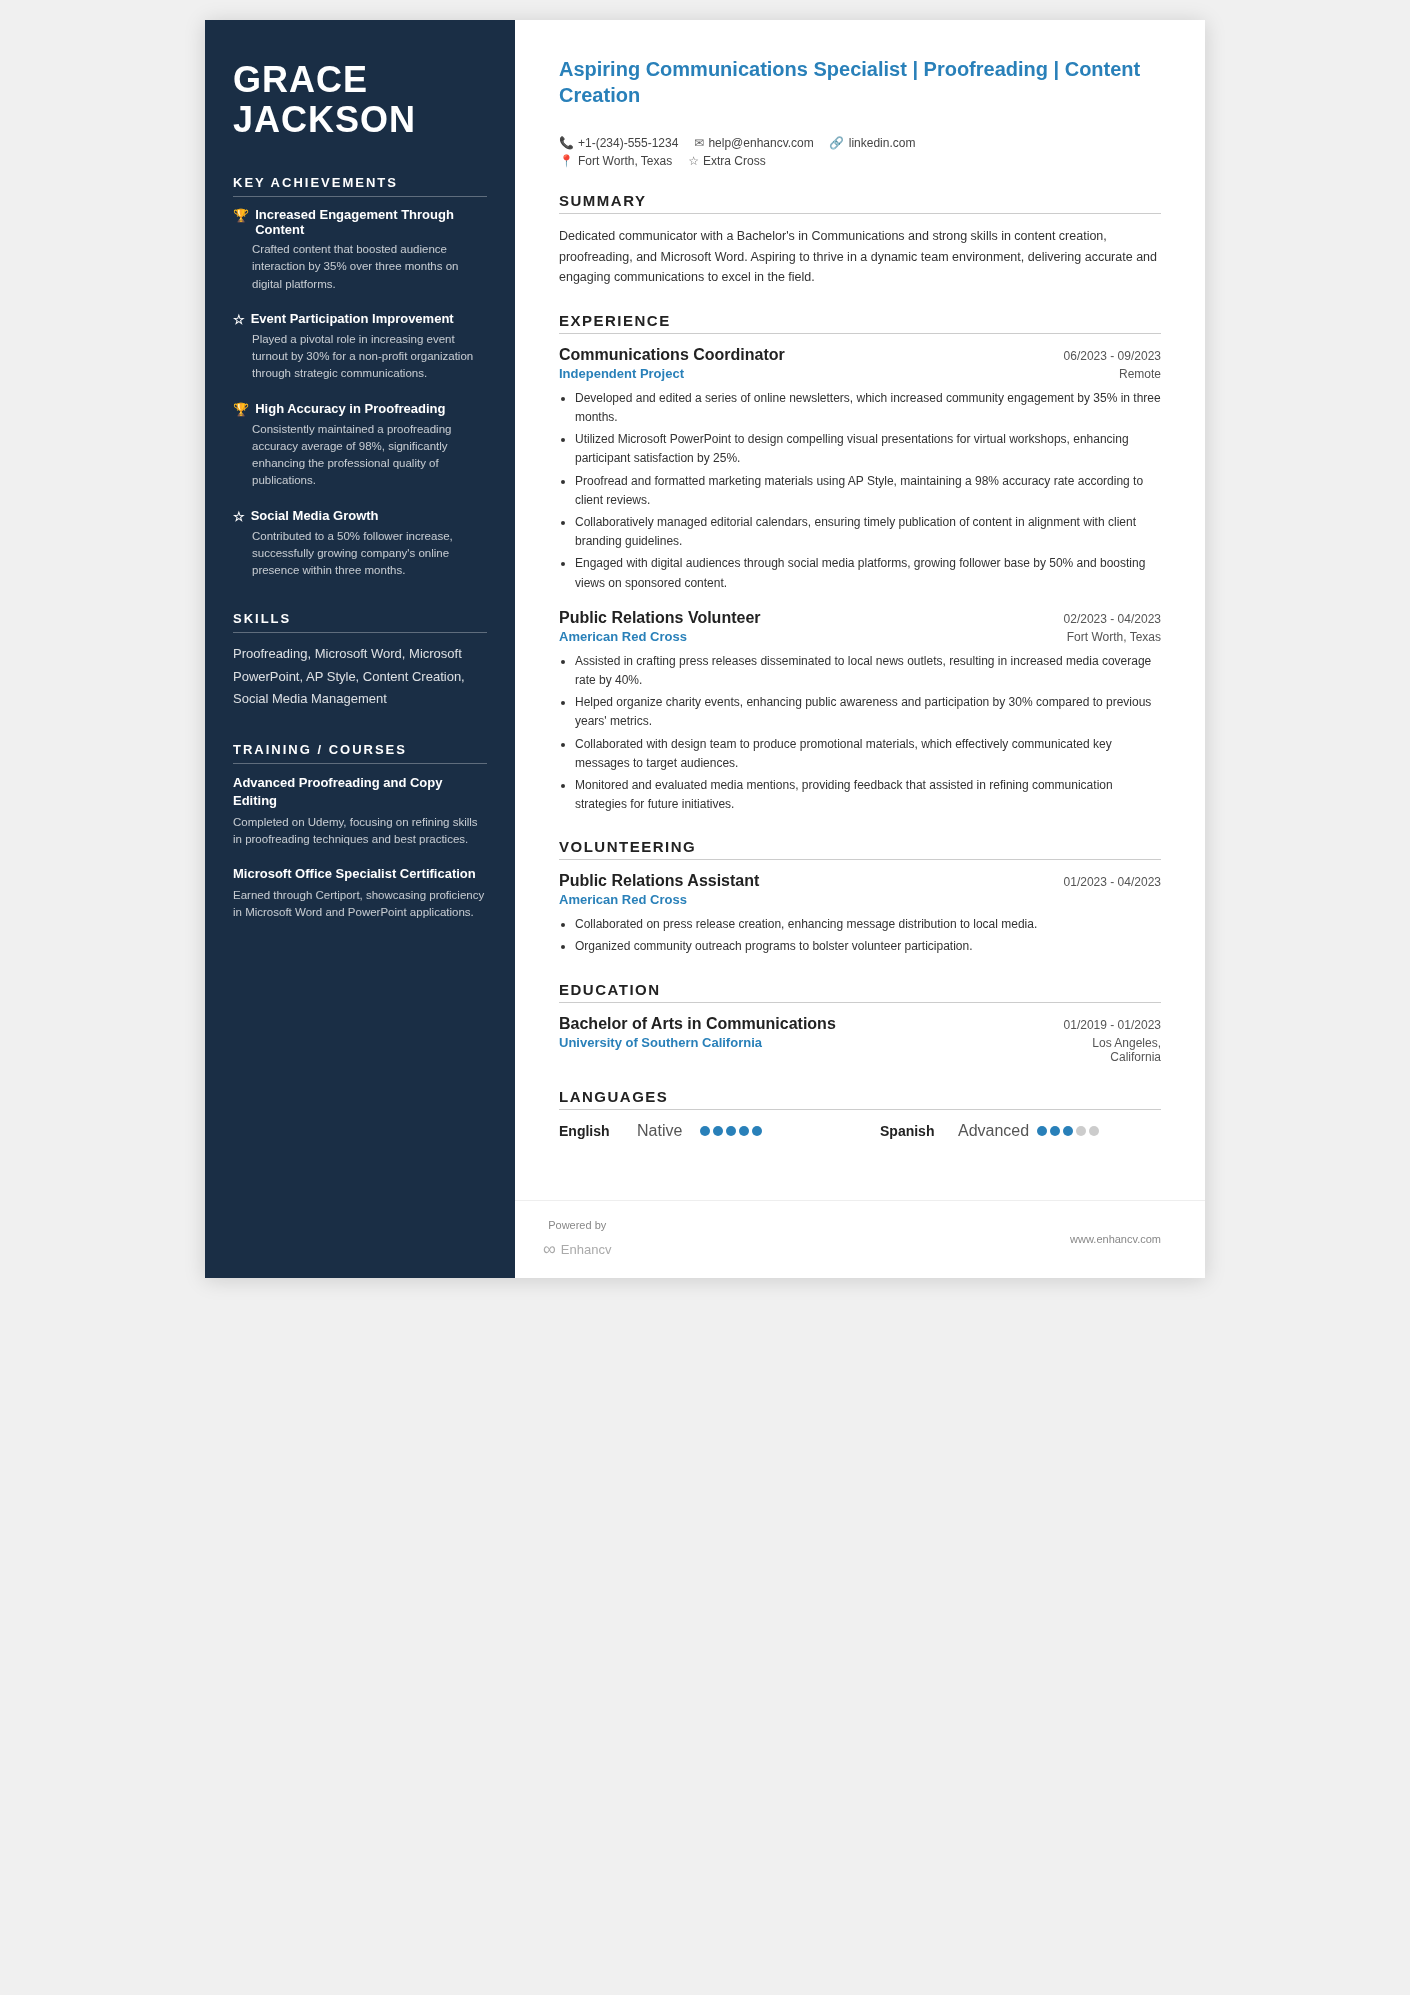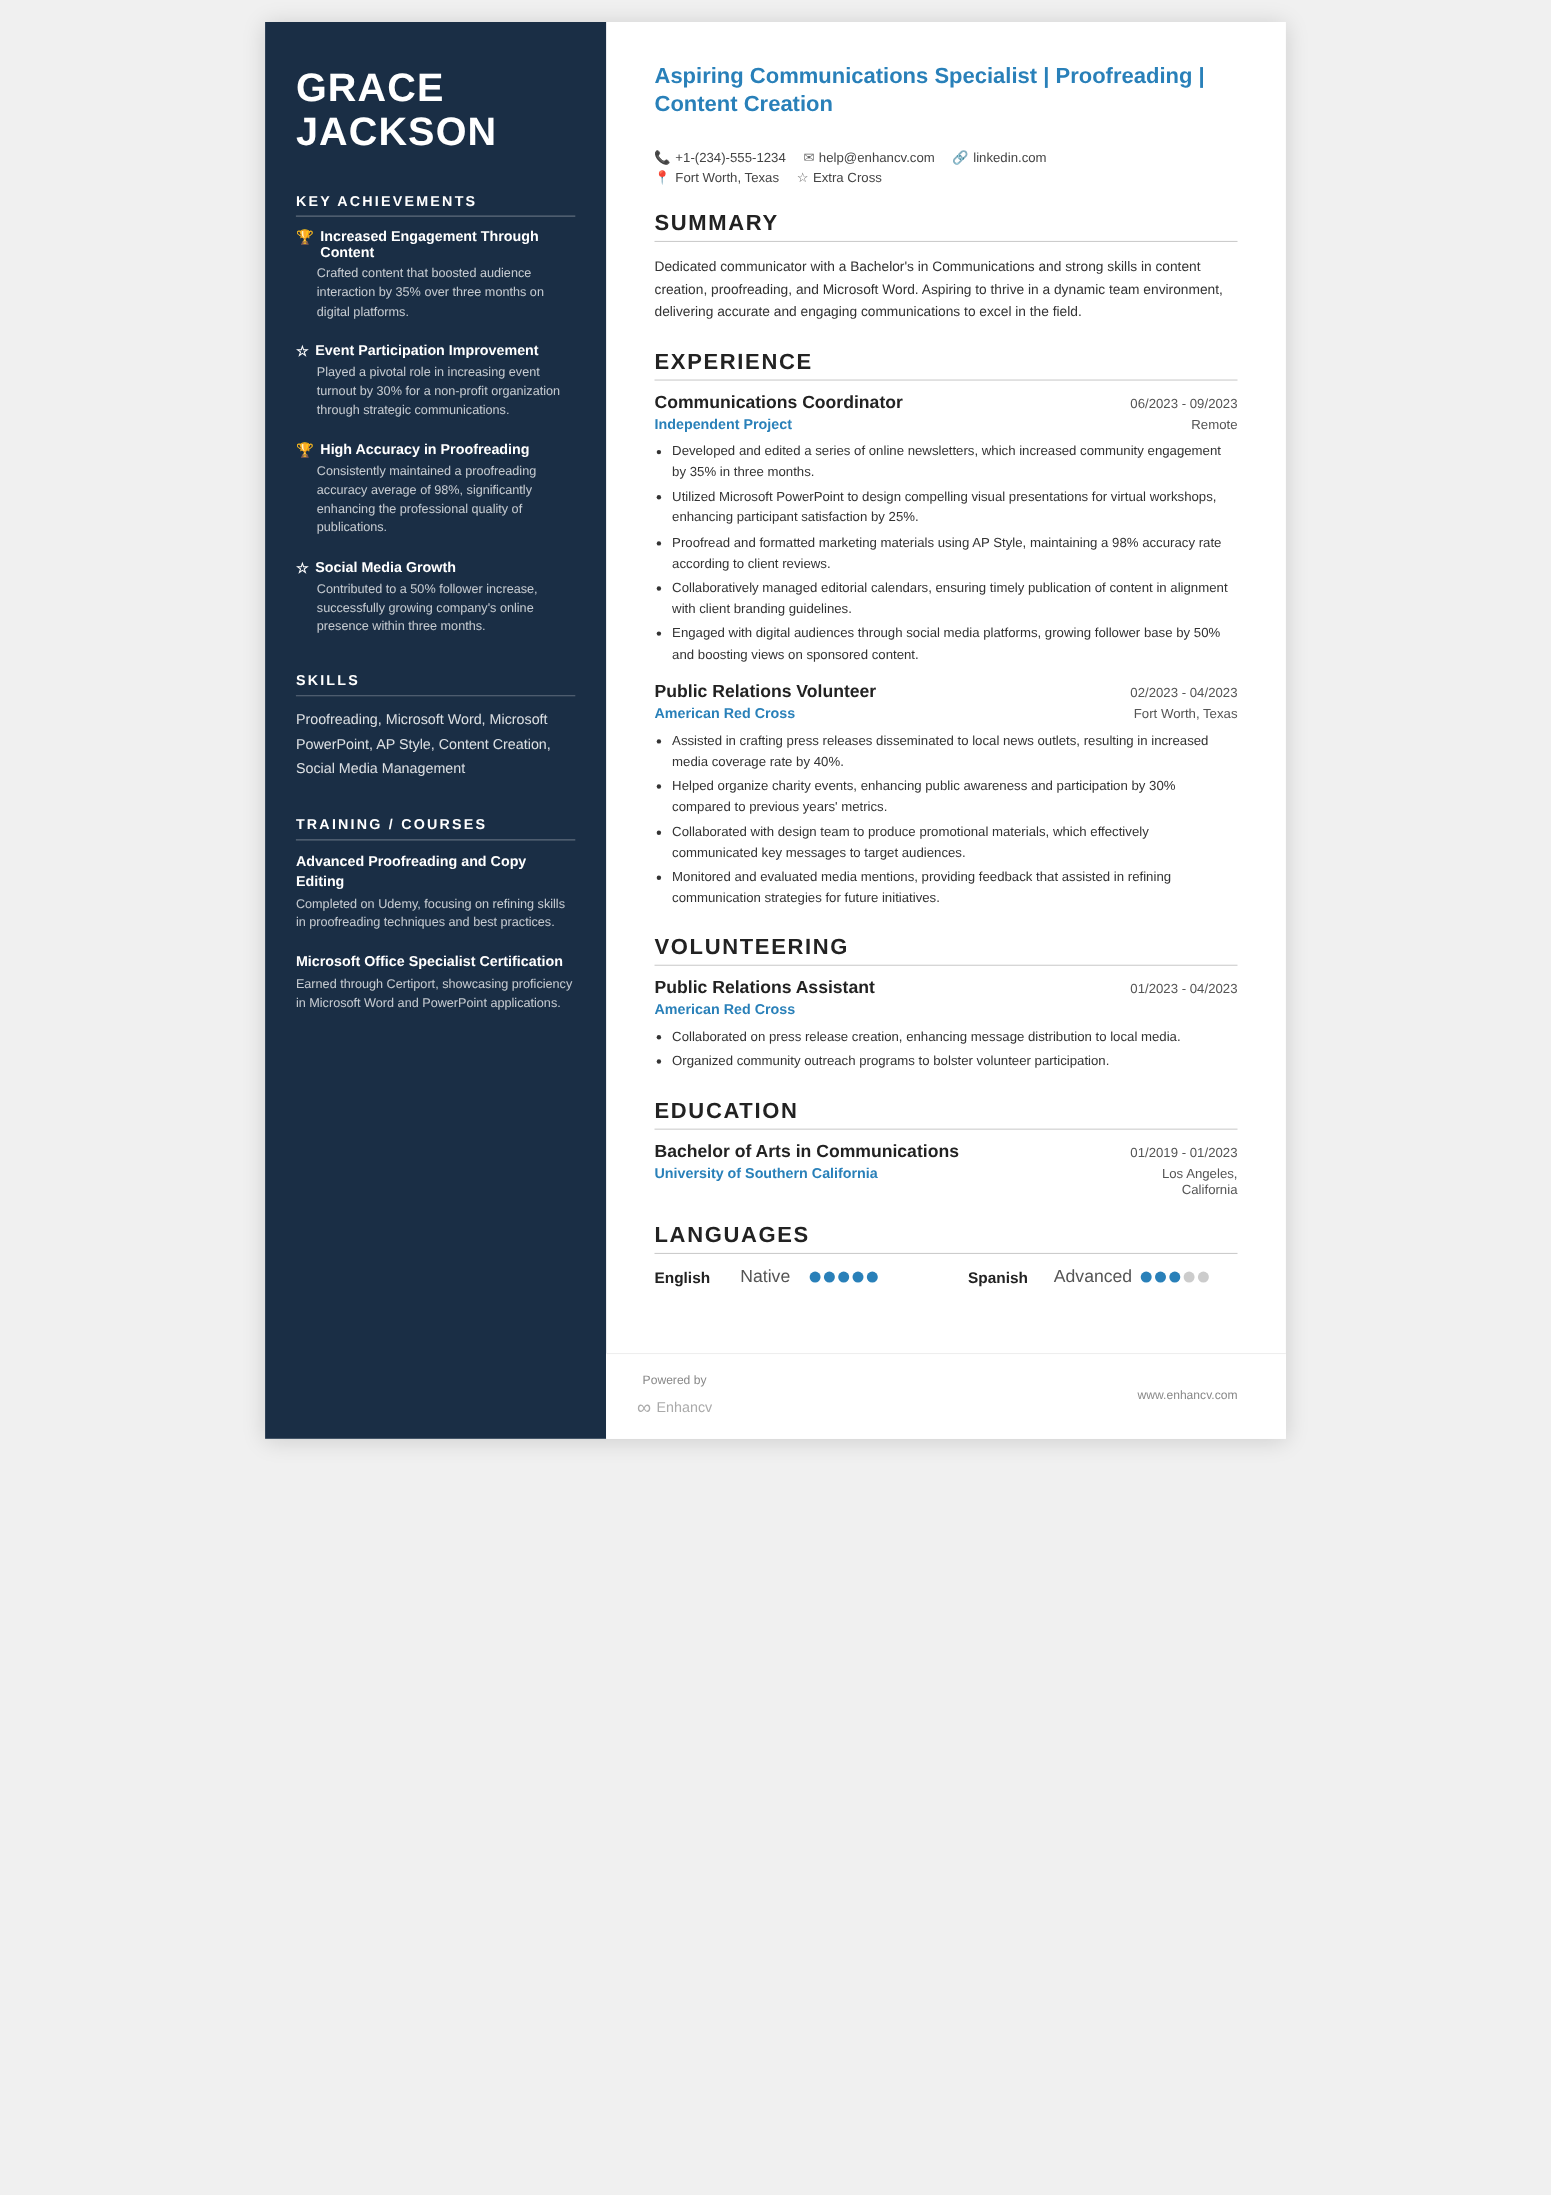--- a/index.html
+++ b/index.html
@@ -6,21 +6,21 @@
     body {
       font-family: 'Arial', sans-serif;
       background: #f0f0f0;
       display: flex;
       justify-content: center;
       align-items: flex-start;
       min-height: 100vh;
       padding: 20px;
     }
     .resume-wrapper {
-      width: 928px;
+      width: 1000px;
       background: white;
       display: flex;
       box-shadow: 0 2px 20px rgba(0,0,0,0.15);
     }
     
     .sidebar {
       width: 310px;
       min-width: 310px;
       background: #1a2e45;
       color: white;
@@ -126,21 +126,21 @@
       gap: 6px 16px;
       font-size: 12px;
       color: #444;
       margin-bottom: 24px;
       align-items: center;
     }
     .main-section {
       margin-bottom: 24px;
     }
     .main-section-title {
-      font-size: 20px;
+      font-size: 15px;
       font-weight: 700;
       letter-spacing: 1.5px;
       text-transform: uppercase;
       color: #222;
       border-bottom: 1.5px solid #ccc;
       padding-bottom: 4px;
       margin-bottom: 12px;
     }
     .summary-text {
       font-size: 12.5px;

